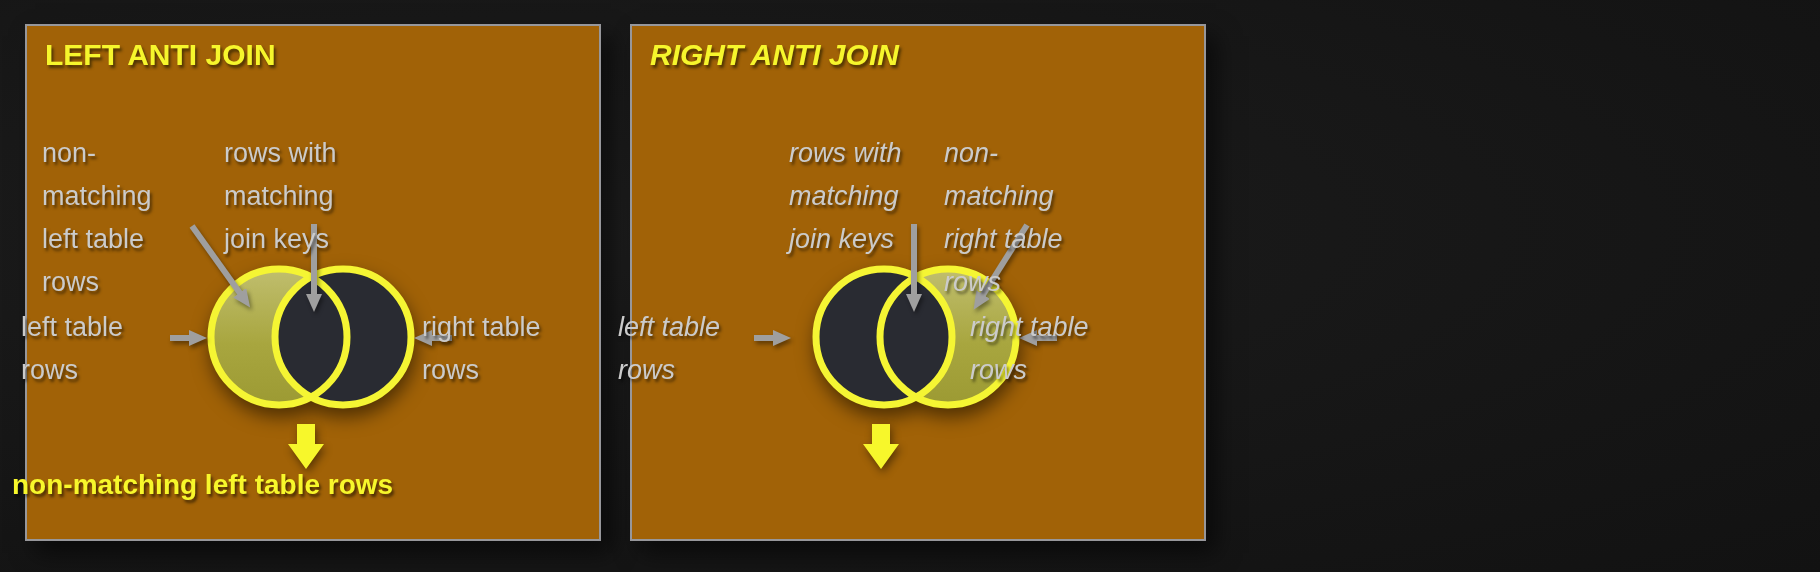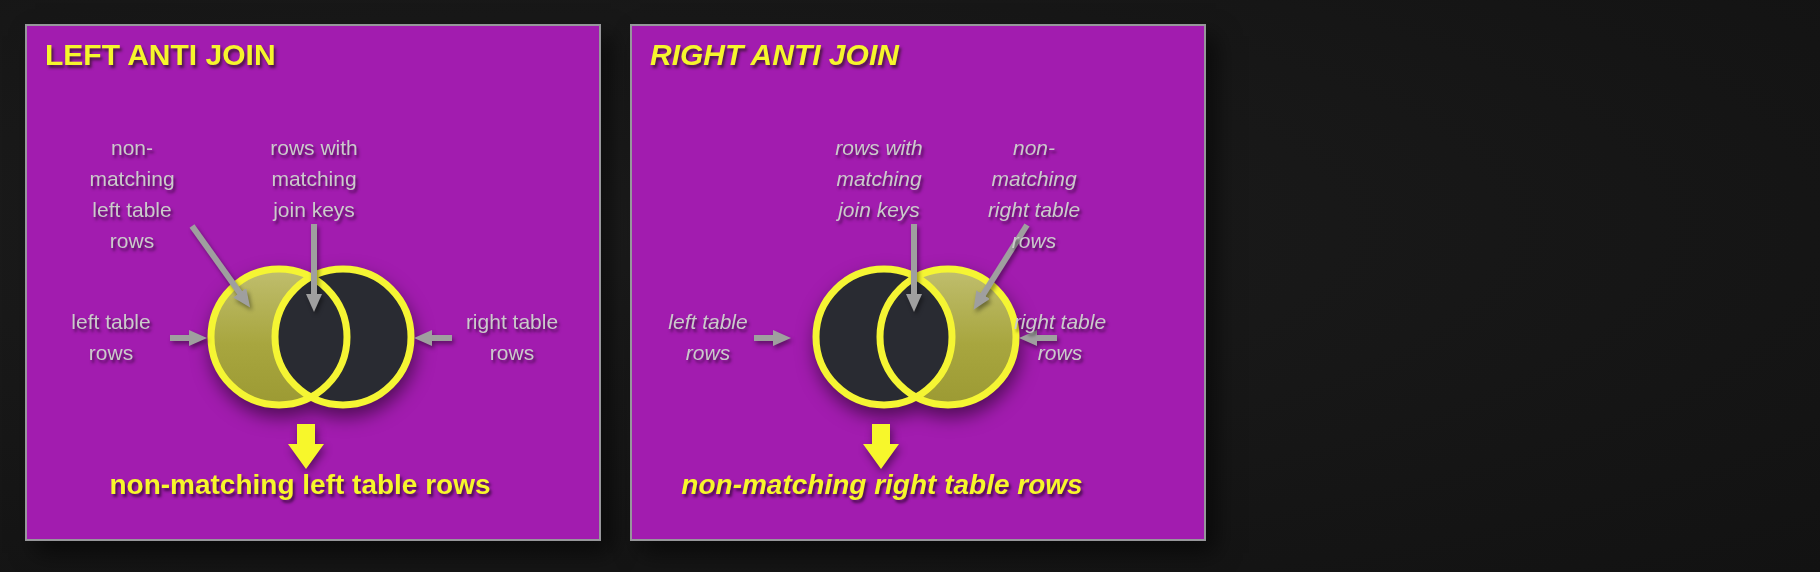--- a/index.html
+++ b/index.html
@@ -4,43 +4,43 @@
 <style>
   html,body{margin:0;padding:0;}
   body{
     width:1820px;height:572px;overflow:hidden;
     background:radial-gradient(ellipse at 30% 40%, #1d1d1d 0%, #151515 70%, #121212 100%);
     font-family:"Liberation Sans", sans-serif;
     position:relative;
   }
   .panel{
     position:absolute;top:24px;width:576px;height:517px;
-    background:#a21caf;
+    background:#a16207;
     border:2px solid #97979b;
     box-sizing:border-box;
     box-shadow:10px 12px 22px rgba(0,0,0,.55);
   }
   .panel.left{left:25px;}
   .panel.right{left:630px;font-style:italic;}
   .panel-title{
     position:absolute;left:18px;top:12px;
     font-size:30px;font-weight:bold;color:#f6f62c;
     text-shadow:2px 3px 3px rgba(20,20,0,.6);
     white-space:pre-line;
   }
   .lbl{
     position:absolute;
-    font-size:21px;line-height:31px;color:#cbcbcb;
-    text-align:center;white-space:pre-line;
+    font-size:27px;line-height:43px;color:#cbcbcb;
+    white-space:pre-line;
     text-shadow:2px 3px 3px rgba(0,0,0,.5);
   }
   .venn-svg{position:absolute;left:0;top:0;}
   .caption{
     position:absolute;left:0;top:443px;width:576px;
-    text-align:center;
+    text-align:left;
     font-size:28px;font-weight:bold;color:#f7f72b;
     text-shadow:2px 3px 3px rgba(0,0,0,.55);
     white-space:pre-line;
   }
 </style>
 </head>
 <body>
 
 <div class="panel left">
 
@@ -134,14 +134,13 @@
 matching
 right table
 rows</div>
 
   <div class="lbl" style="left:-14px;top:280px;width:180px;">left table
 rows</div>
 
   <div class="lbl" style="left:338px;top:280px;width:180px;">right table
 rows</div>
 
-  <div class="caption" style="transform:translateX(-38px);">non-matching right table rows</div>
 </div>
 
 </body></html>

